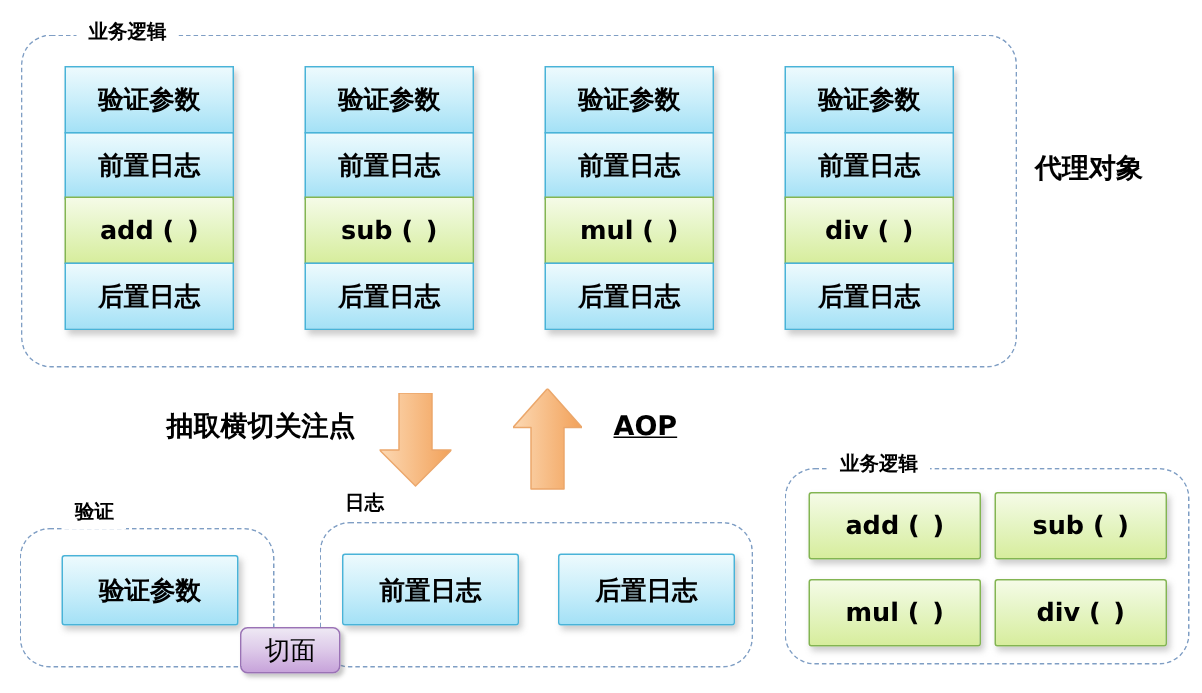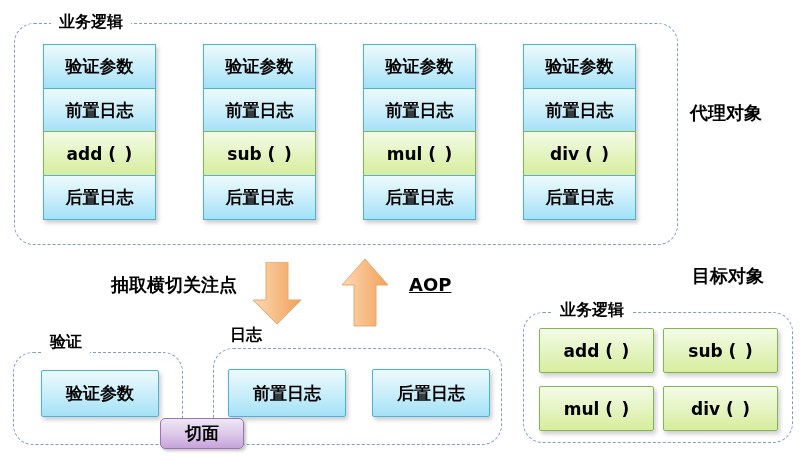--- a/index.html
+++ b/index.html
@@ -14,21 +14,21 @@
   }
   .dashed-box {
     position: absolute;
     border: 1.5px dashed #7f9ec4;
     border-radius: 20px;
   }
   .sec-label {
     position: absolute;
     background: #ffffff;
     padding: 0 8px;
-    font-size: 16px;
+    font-size: 13px;
     font-weight: bold;
     white-space: nowrap;
     line-height: 22px;
     z-index: 3;
   }
   .free-label {
     position: absolute;
     font-size: 18px;
     font-weight: bold;
     white-space: nowrap;
@@ -62,23 +62,23 @@
     position: absolute;
     display: flex; align-items: center; justify-content: center;
     font-size: 17px; font-weight: bold;
     box-shadow: 2px 3px 4px rgba(110,110,110,0.35);
     border-radius: 2px;
   }
   .arrow { position: absolute; }
   .aspect {
     position: absolute;
     left: 160px; top: 418px;
-    width: 84px; height: 31px;
+    width: 67px; height: 31px;
     display: flex; align-items: center; justify-content: center;
-    font-size: 17px; font-weight: bold;
+    font-size: 17px; font-weight: normal;
     border-radius: 5px;
     box-shadow: 2px 2px 3px rgba(110,110,110,0.4);
     z-index: 6;
   }
 </style>
 </head>
 <body>
 
 <div class="stage">
 
@@ -146,21 +146,20 @@
   </div>
 
   <div class="dashed-box" style="left:213px; top:348px; width:289px; height:97px;">
     <span class="sec-label" style="left:8px; top:-24px;font-family:Liberation Mono, monospace;">日志</span>
     <div class="box blue-fill" style="left:14px; top:20px; width:118px; height:48px;">前置日志</div>
     <div class="box blue-fill" style="left:158px; top:20px; width:118px; height:48px;">后置日志</div>
   </div>
 
   <div class="aspect purple-fill">切面</div>
 
-  <span class="free-label" style="left:692px; top:265px;">目标对象</span>
 
   <div class="dashed-box" style="left:523px; top:312px; width:270px; height:131px;">
     <span class="sec-label" style="left:28px; top:-14px;">业务逻辑</span>
     <div class="box green-fill" style="left:15px; top:15px; width:115px; height:45px;">add ( )</div>
     <div class="box green-fill" style="left:139px; top:15px; width:115px; height:45px;">sub ( )</div>
     <div class="box green-fill" style="left:15px; top:73px; width:115px; height:45px;">mul ( )</div>
     <div class="box green-fill" style="left:139px; top:73px; width:115px; height:45px;">div ( )</div>
   </div>
 
 </div>

